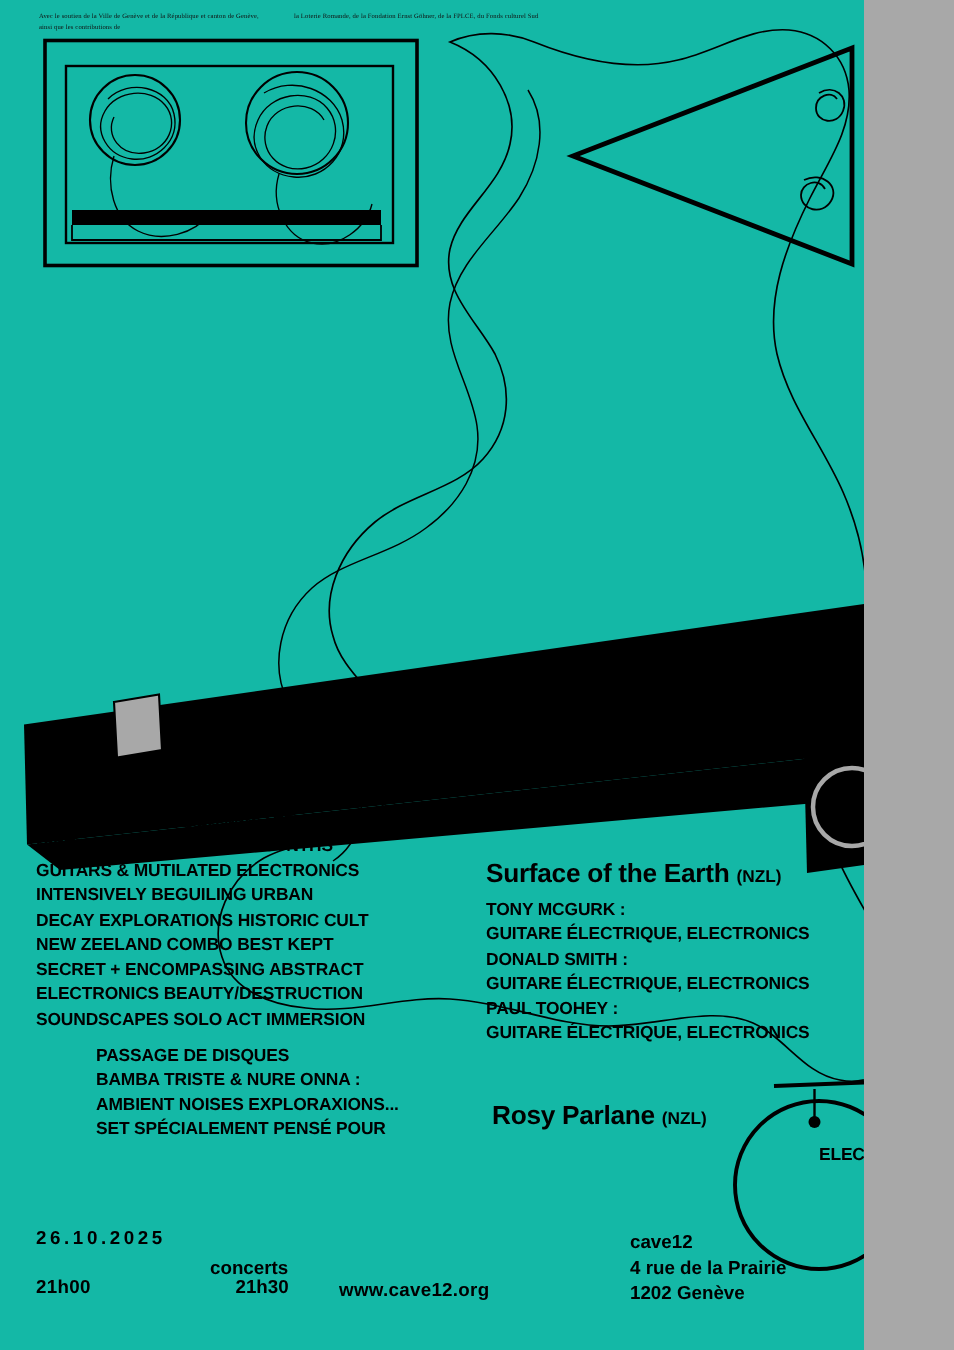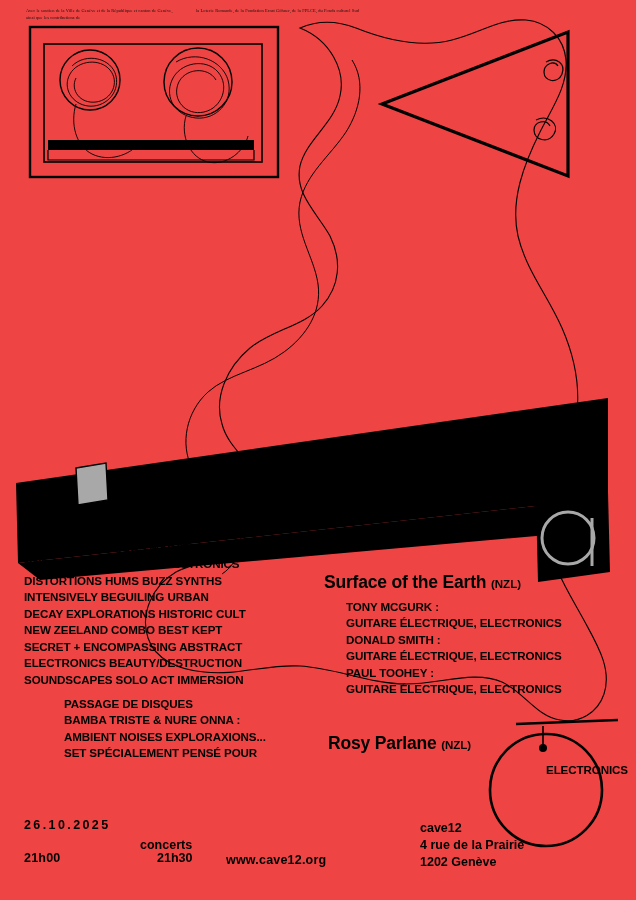--- a/index.html
+++ b/index.html
@@ -9,23 +9,23 @@
   body {
     width: 636px;
     height: 900px;
     background: #a8a8a8;
     font-family: "Liberation Sans", sans-serif;
     color: #000;
     overflow: hidden;
   }
   #poster {
     position: relative;
-    width: 636px;
+    width: 576px;
     height: 900px;
-    background: #ef4444;
+    background: #14b8a6;
     overflow: hidden;
   }
   .art-layer {
     position: absolute;
     left: 0;
     top: 0;
     width: 636px;
     height: 900px;
     pointer-events: none;
   }
@@ -92,21 +92,20 @@
     font-size: 11.5px;
     font-weight: bold;
     letter-spacing: 0;
   }
   .member {
     font-size: 11.6px;
     font-weight: bold;
     line-height: 1.42;
     letter-spacing: -0.1px;
     white-space: nowrap;
-    margin-left: 22px;
   }
   .artist-2 .member { margin-top: 8px; text-align: right; }
 
   
   .footer-date {
     position: absolute;
     left: 24px;
     top: 818px;
     font-size: 12.5px;
     font-weight: bold;
@@ -219,22 +218,22 @@
     <path fill="none" stroke="#000" stroke-width="1.6" d="M543 726 L 543 748"></path>
     <circle cx="543" cy="748" r="4" fill="#000"></circle>
 
   </svg>
 
   <div class="credits credits-left">Avec le soutien de la Ville de Genève et de la République et canton de Genève, ainsi que les contributions de</div>
   <div class="credits credits-right">la Loterie Romande, de la Fondation Ernst Göhner, de la FPLCE, du Fonds culturel Sud</div>
 
   <div class="left-block">
     <div class="line">TOTALY MYSTERIOUS MASTERFUL DRONE</div>
+    <div class="line">DISTORTIONS HUMS BUZZ SYNTHS</div>
     <div class="line">GUITARS &amp; MUTILATED ELECTRONICS</div>
-    <div class="line">DISTORTIONS HUMS BUZZ SYNTHS</div>
     <div class="line">INTENSIVELY BEGUILING URBAN</div>
     <div class="line">DECAY EXPLORATIONS HISTORIC CULT</div>
     <div class="line">NEW ZEELAND COMBO BEST KEPT</div>
     <div class="line">SECRET + ENCOMPASSING ABSTRACT</div>
     <div class="line">ELECTRONICS BEAUTY/DESTRUCTION</div>
     <div class="line">SOUNDSCAPES SOLO ACT IMMERSION</div>
   </div>
 
   <div class="left-block-2">
     <div class="line">PASSAGE DE DISQUES</div>

